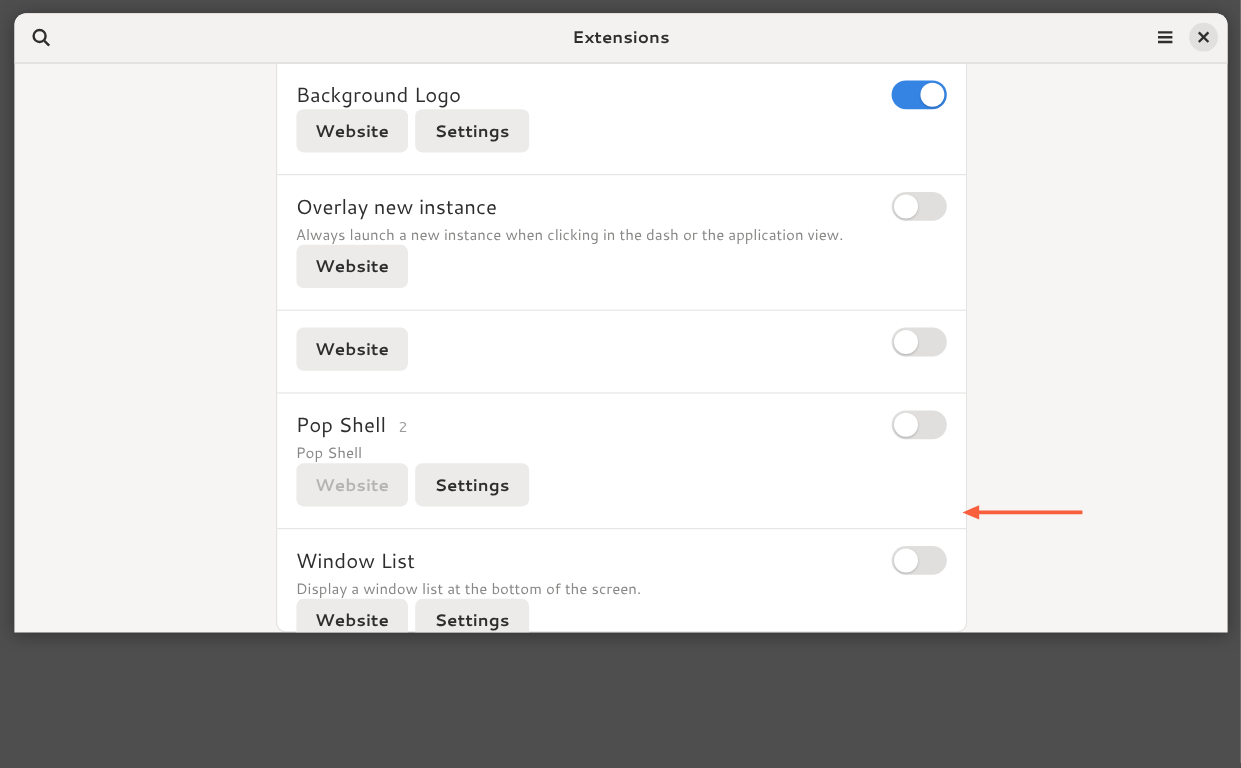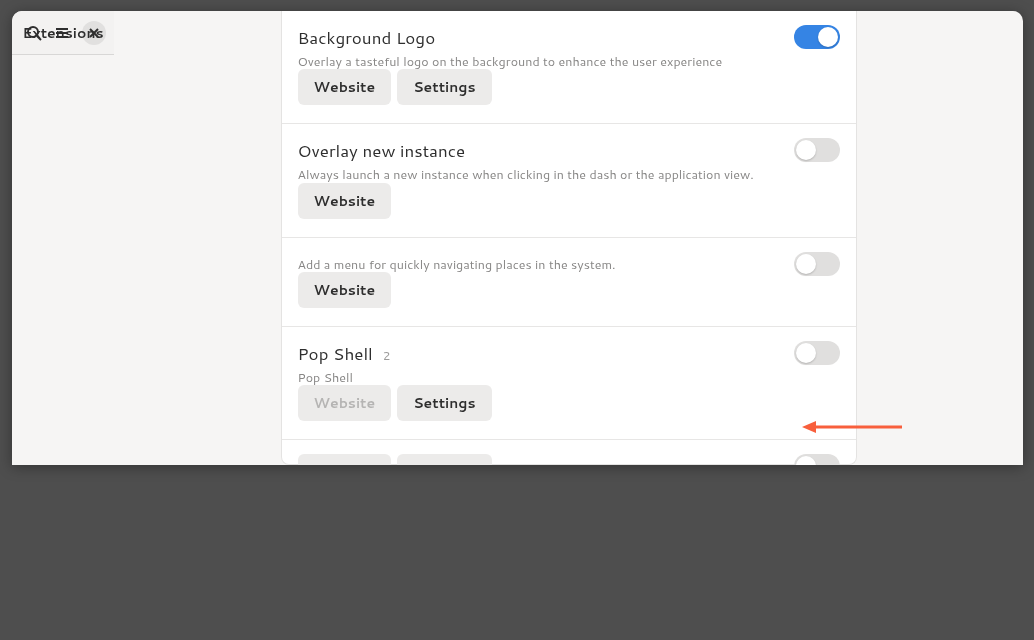--- a/index.html
+++ b/index.html
@@ -11,27 +11,27 @@
     font-family: Cantarell, "Segoe UI", Ubuntu, "Helvetica Neue", Arial, sans-serif;
     font-size: 14px;
     color: #2e2e2e;
     overflow: hidden;
   }
   .window {
     position: absolute;
     left: 12px;
     top: 11px;
     width: 1011px;
-    height: 454px;
+    height: 516px;
     background: #f6f5f4;
     border-radius: 10px 10px 0 0;
     box-shadow: 0 2px 14px rgba(0,0,0,0.35);
     overflow: hidden;
     display: flex;
-    flex-direction: row;
+    flex-direction: column;
   }
   .headerbar {
     height: 44px;
     border-bottom: 1px solid #d8d7d6;
     background: #f3f2f1;
     display: flex;
     align-items: center;
     padding: 0 8px;
     position: relative;
   }
@@ -192,21 +192,20 @@
     </div>
   </div>
 
   <div class="content">
     <div class="list-frame">
 
       <div class="ext-row">
         <div class="ext-title-line">
           <span class="ext-name">Background Logo</span>
         </div>
-        <div class="ext-desc">Overlay a tasteful logo on the background to enhance the user experience</div>
         <div class="ext-btns">
           <button class="pill-btn">Website</button>
           <button class="pill-btn">Settings</button>
         </div>
         <div class="toggle on">
             <div class="knob"></div>
           </div>
       </div>
 
       <div class="ext-row">
@@ -216,21 +215,20 @@
         <div class="ext-desc">Always launch a new instance when clicking in the dash or the application view.</div>
         <div class="ext-btns">
           <button class="pill-btn">Website</button>
         </div>
         <div class="toggle">
             <div class="knob"></div>
           </div>
       </div>
 
       <div class="ext-row">
-        <div class="ext-desc">Add a menu for quickly navigating places in the system.</div>
         <div class="ext-btns">
           <button class="pill-btn">Website</button>
         </div>
         <div class="toggle">
             <div class="knob"></div>
           </div>
       </div>
 
       <div class="ext-row">
         <div class="ext-title-line">
@@ -241,20 +239,24 @@
         <div class="ext-btns">
           <button class="pill-btn disabled">Website</button>
           <button class="pill-btn">Settings</button>
         </div>
         <div class="toggle">
             <div class="knob"></div>
           </div>
       </div>
 
       <div class="ext-row">
+        <div class="ext-title-line">
+          <span class="ext-name">Window List</span>
+        </div>
+        <div class="ext-desc">Display a window list at the bottom of the screen.</div>
         <div class="ext-btns">
           <button class="pill-btn">Website</button>
           <button class="pill-btn">Settings</button>
         </div>
         <div class="toggle">
             <div class="knob"></div>
           </div>
       </div>
 
     </div>

